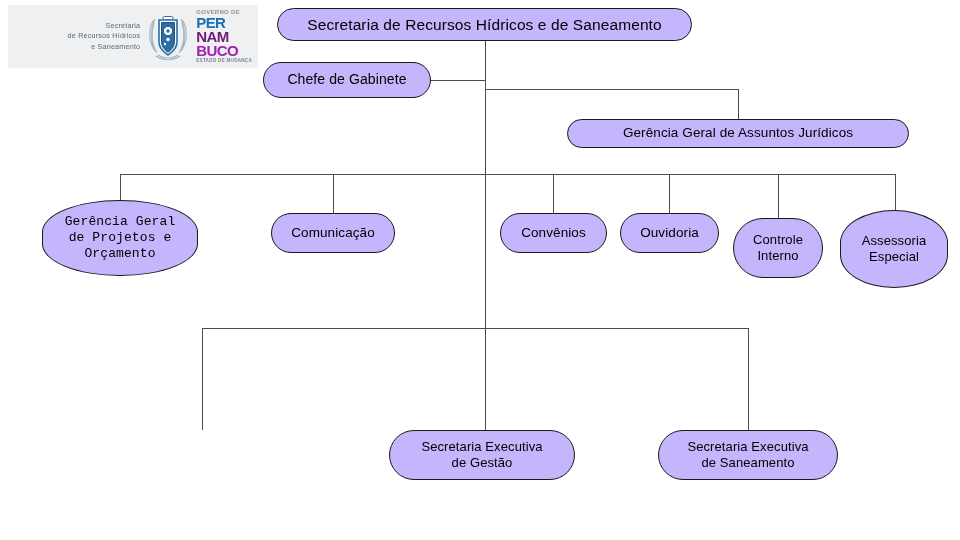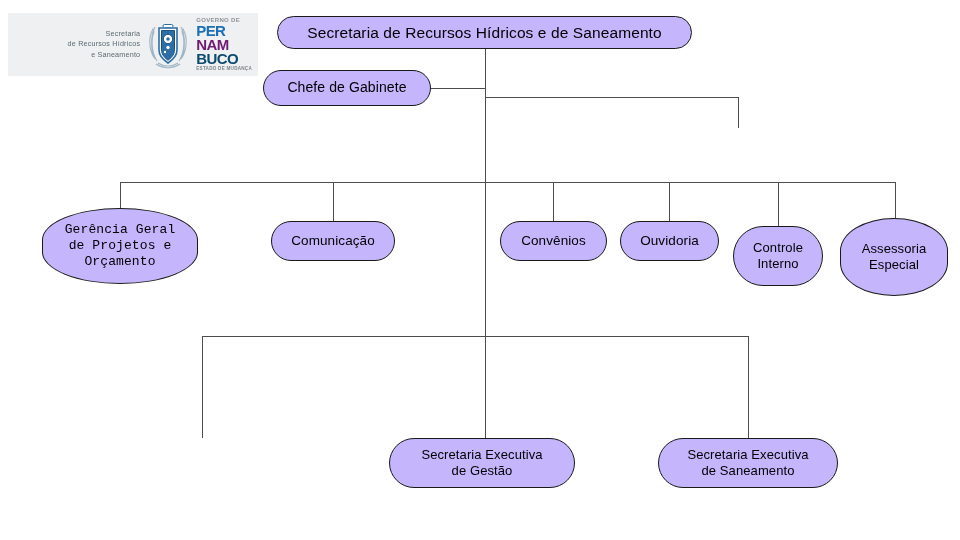--- a/index.html
+++ b/index.html
@@ -14,21 +14,20 @@
     overflow: hidden;
     font-family: "Liberation Sans", sans-serif;
   }
 
   #chart-canvas {
     position: absolute;
     left: 0;
     top: 0;
     width: 960px;
     height: 380px;
-    margin-top: 8px;
   }
 
   
   .line {
     position: absolute;
     background: #4d4d4d;
   }
   .line.h { height: 1px; }
   .line.v { width: 1px; }
 
@@ -130,21 +129,21 @@
       <circle cx="22" cy="20" r="1.8" fill="#2e6ea6"></circle>
       <circle cx="22" cy="28.5" r="1.7" fill="#ffffff"></circle>
       <circle cx="19" cy="33" r="1.2" fill="#ffffff"></circle>
       <rect x="17" y="5.5" width="10" height="3.2" rx="1.4" fill="#ffffff" stroke="#2d6da3" stroke-width="1"></rect>
     </svg>
 
     <div id="gov-logo">
       <span class="gov-top">GOVERNO DE</span>
       <span class="gov-word" style="color:#1b6fb4">PER</span>
       <span class="gov-word" style="color:#701a75">NAM</span>
-      <span class="gov-word" style="color:#0c4a6e">BUCO</span>
+      <span class="gov-word" style="color:#a21caf">BUCO</span>
       <span class="gov-sub">ESTADO DE MUDANÇA</span>
     </div>
   </div>
 
   <div class="line v" style="left:485px; top:40px; height:288px;"></div>
 
   <div class="line h" style="left:430px; top:80px; width:56px;"></div>
 
   <div class="line h" style="left:485px; top:89px; width:254px;"></div>
   <div class="line v" style="left:738px; top:89px; height:31px;"></div>
@@ -159,20 +158,21 @@
 
   <div class="line h" style="left:202px; top:328px; width:547px;"></div>
   <div class="line v" style="left:202px; top:328px; height:102px;"></div>
   <div class="line v" style="left:485px; top:328px; height:102px;"></div>
   <div class="line v" style="left:748px; top:328px; height:102px;"></div>
 
   <div class="node pill" style="left:277px; top:8px; width:415px; height:33px; font-size:15.5px;">Secretaria de Recursos Hídricos e de Saneamento</div>
 
   <div class="node round" style="left:263px; top:62px; width:168px; height:36px; font-size:14px;">Chefe de Gabinete</div>
 
+  <div class="node round" style="left:567px; top:119px; width:342px; height:29px; font-size:13.5px;">Gerência Geral de Assuntos Jurídicos</div>
 
   <div class="node oval" style="left:42px; top:200px; width:156px; height:76px; font-size:13px;font-family:Liberation Mono, monospace;">Gerência Geral
 de Projetos e
 Orçamento</div>
 
   <div class="node round" style="left:271px; top:213px; width:124px; height:40px; font-size:13.5px;">Comunicação</div>
 
   <div class="node round" style="left:500px; top:213px; width:107px; height:40px; font-size:13.5px;">Convênios</div>
 
   <div class="node round" style="left:620px; top:213px; width:99px; height:40px; font-size:13.5px;">Ouvidoria</div>

